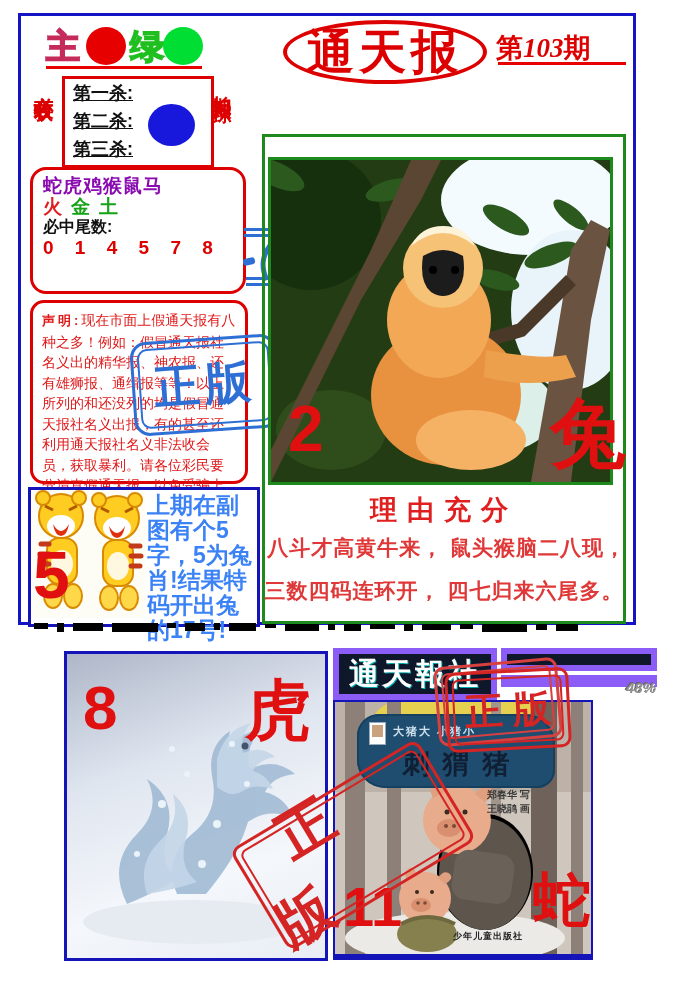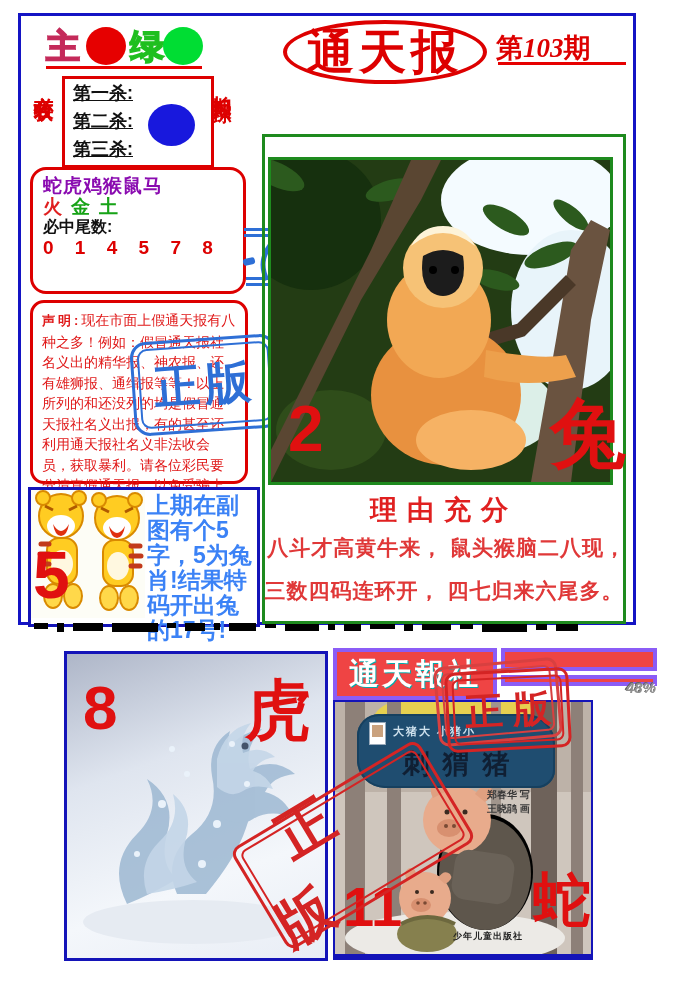--- a/index.html
+++ b/index.html
@@ -49,21 +49,21 @@
   .rabbit{left:550px;top:384px;font-size:76px;font-weight:bold;color:#e01010;}
   .reason{left:262px;top:492px;width:364px;text-align:center;font-size:27px;font-weight:bold;color:#e02020;letter-spacing:10px;}
   .poem{left:262px;top:0;width:364px;text-align:center;font-size:21px;font-weight:bold;color:#e03838;letter-spacing:1px;}
   
   .bl{position:absolute;background:#2e6fd6;}
   
   .dragon-box{left:64px;top:651px;width:258px;height:304px;border:3px solid #1414b8;
               background:linear-gradient(160deg,#aeb6c8 0%,#dfe5ef 35%,#f4f7fb 70%,#e8edf5 100%);overflow:hidden;}
   .num8{position:absolute;left:16px;top:18px;font-size:62px;font-weight:bold;color:#e01010;}
   .tiger-z{position:absolute;right:14px;top:12px;font-size:66px;font-weight:bold;color:#e01010;}
-  .cyan{background:#ef4444;border:4px solid #8b5cf6;box-sizing:border-box;}
+  .cyan{background:#0f172a;border:6px solid #8b5cf6;box-sizing:border-box;}
   .agency{left:333px;top:648px;width:164px;height:52px;display:flex;align-items:center;justify-content:center;}
   .agency span{color:#ffffff;font-weight:bold;font-size:30px;letter-spacing:3px;text-shadow:1px 1px 0 #0aa;}
   .cyan-b2{left:501px;top:648px;width:156px;height:23px;}
   .cyan-b3{left:501px;top:675px;width:156px;height:11px;}
   .percent{left:626px;top:679px;font-size:15px;font-weight:bold;font-style:italic;color:#8f8f8f;text-shadow:1px 1px 0 #fff,-1px -1px 0 #666;}
   .book{left:333px;top:700px;width:256px;height:252px;border:2px solid #1414b8;border-bottom:6px solid #1414b8;overflow:hidden;box-sizing:content-box;}
   .banner{position:absolute;left:22px;top:12px;width:198px;height:74px;background:#1f4d70;
           border-radius:22px 30px 18px 28px;box-shadow:0 0 0 2px #16405f inset;}
   .series{position:absolute;left:36px;top:10px;font-size:11px;font-weight:bold;color:#cfe2ee;letter-spacing:2px;}
   .avatar{position:absolute;left:12px;top:8px;width:15px;height:21px;background:#fff;border:1px solid #9ab;}

